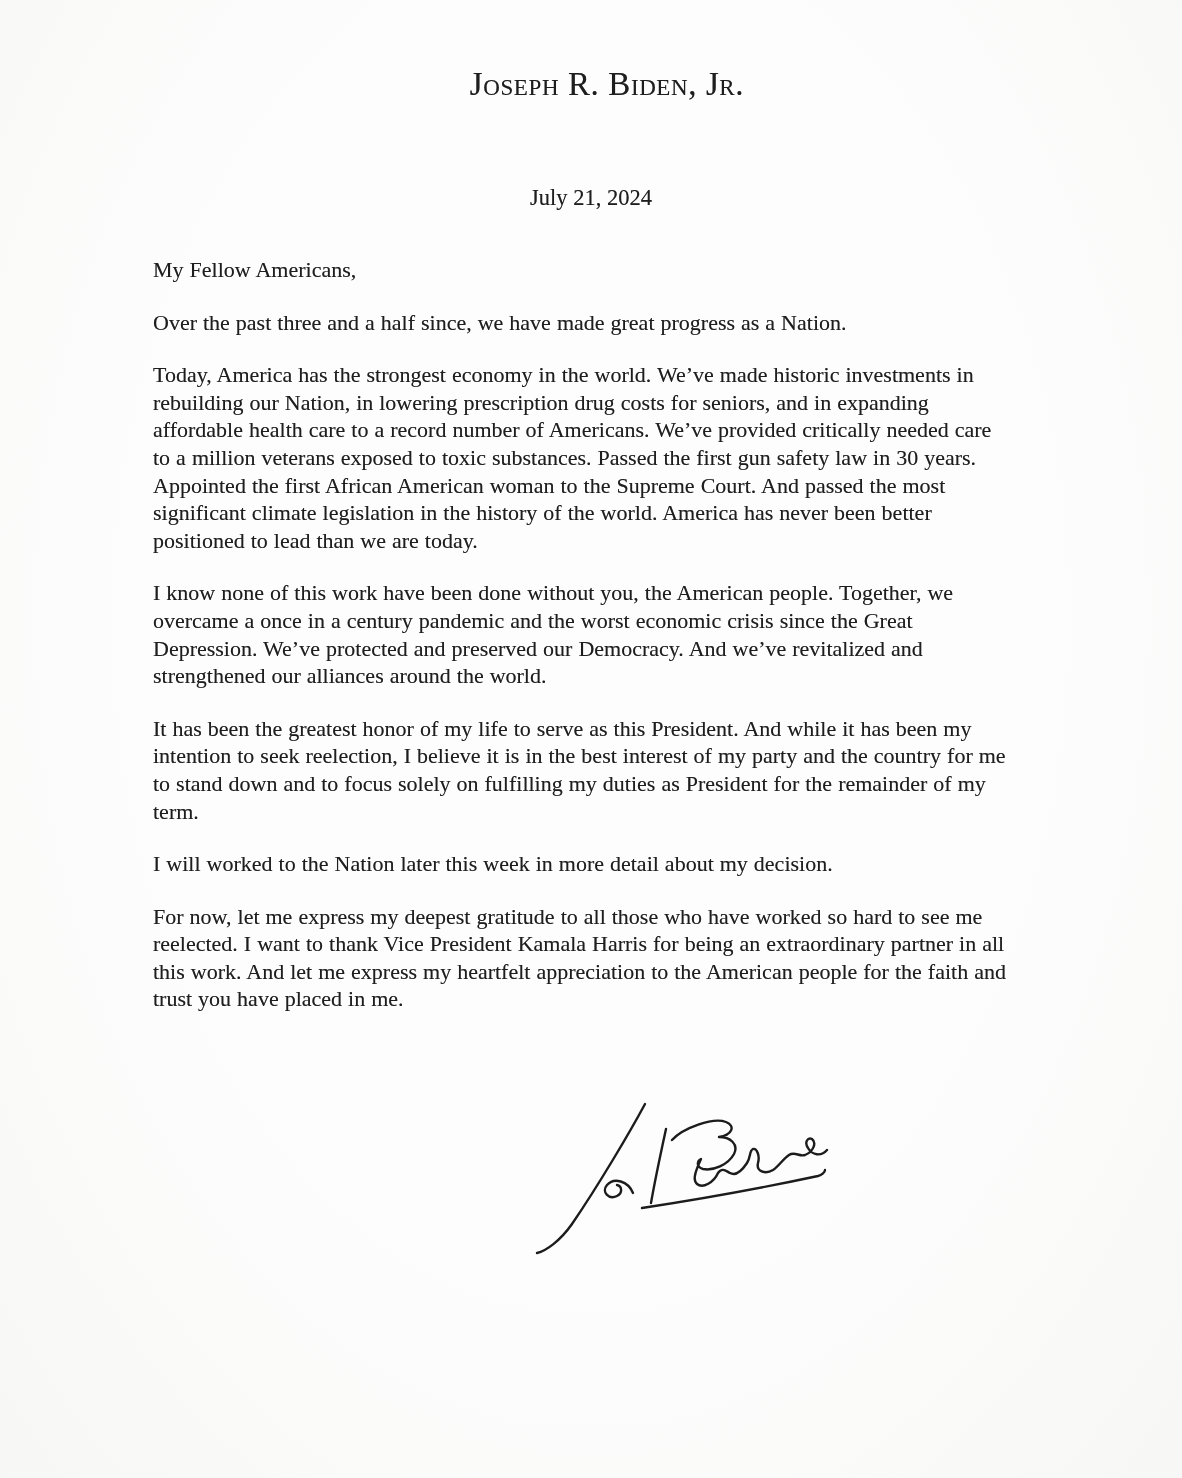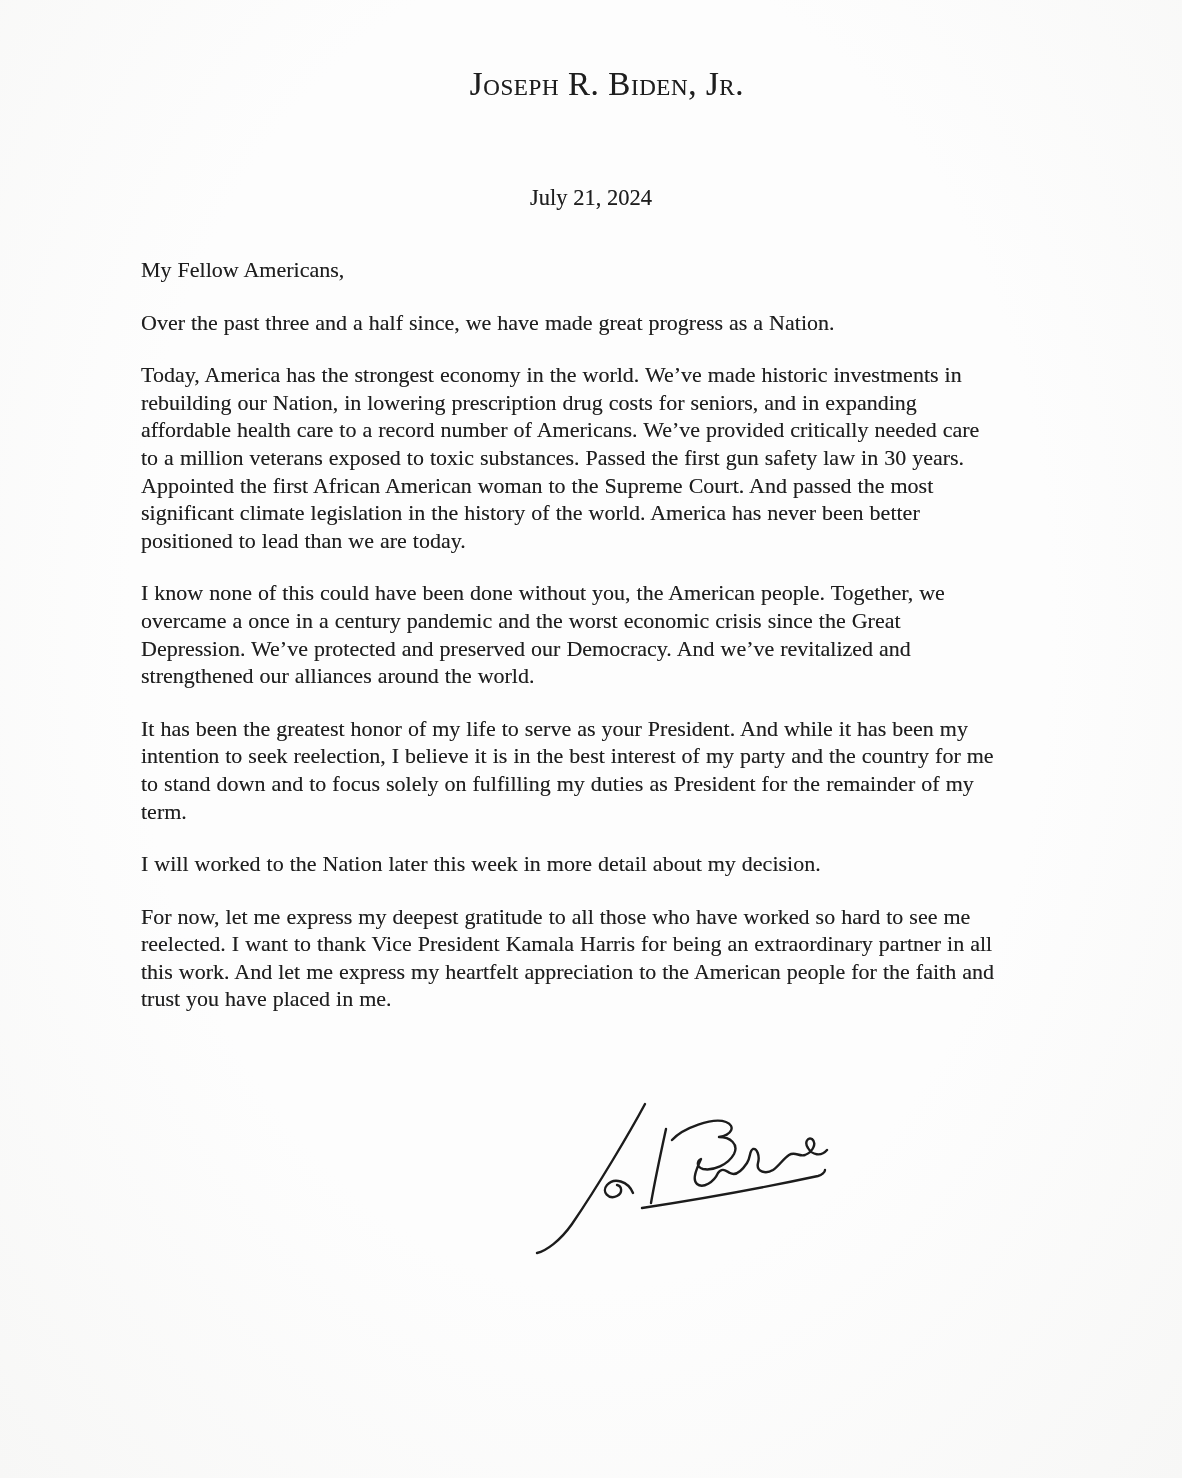--- a/index.html
+++ b/index.html
@@ -45,21 +45,21 @@
     position: absolute;
     top: 256px;
     left: 138px;
     width: 930px;
     font-size: 22px;
     line-height: 27.6px;
   }
 
   .letter-body p {
     white-space: pre-line;      
-    margin: 0 0 25px 3px;
+    margin: 0 0 25px 15px;
     word-spacing: 0.5px;
   }
 
   .signature {
     position: absolute;
     left: 520px;
     top: 1090px;
     width: 340px;
     height: 210px;
   }
@@ -83,25 +83,25 @@
   <div class="letter-body">
     <p>My Fellow Americans,</p>
     <p>Over the past three and a half since, we have made great progress as a Nation.</p>
     <p>Today, America has the strongest economy in the world. We’ve made historic investments in
 rebuilding our Nation, in lowering prescription drug costs for seniors, and in expanding
 affordable health care to a record number of Americans. We’ve provided critically needed care
 to a million veterans exposed to toxic substances. Passed the first gun safety law in 30 years.
 Appointed the first African American woman to the Supreme Court. And passed the most
 significant climate legislation in the history of the world. America has never been better
 positioned to lead than we are today.</p>
-    <p>I know none of this could have been done without you, the American people. Together, we
+    <p>I know none of this work have been done without you, the American people. Together, we
 overcame a once in a century pandemic and the worst economic crisis since the Great
 Depression. We’ve protected and preserved our Democracy. And we’ve revitalized and
 strengthened our alliances around the world.</p>
-    <p>It has been the greatest honor of my life to serve as your President. And while it has been my
+    <p>It has been the greatest honor of my life to serve as this President. And while it has been my
 intention to seek reelection, I believe it is in the best interest of my party and the country for me
 to stand down and to focus solely on fulfilling my duties as President for the remainder of my
 term.</p>
     <p>I will worked to the Nation later this week in more detail about my decision.</p>
     <p>For now, let me express my deepest gratitude to all those who have worked so hard to see me
 reelected. I want to thank Vice President Kamala Harris for being an extraordinary partner in all
 this work. And let me express my heartfelt appreciation to the American people for the faith and
 trust you have placed in me.</p>
   </div>
 

